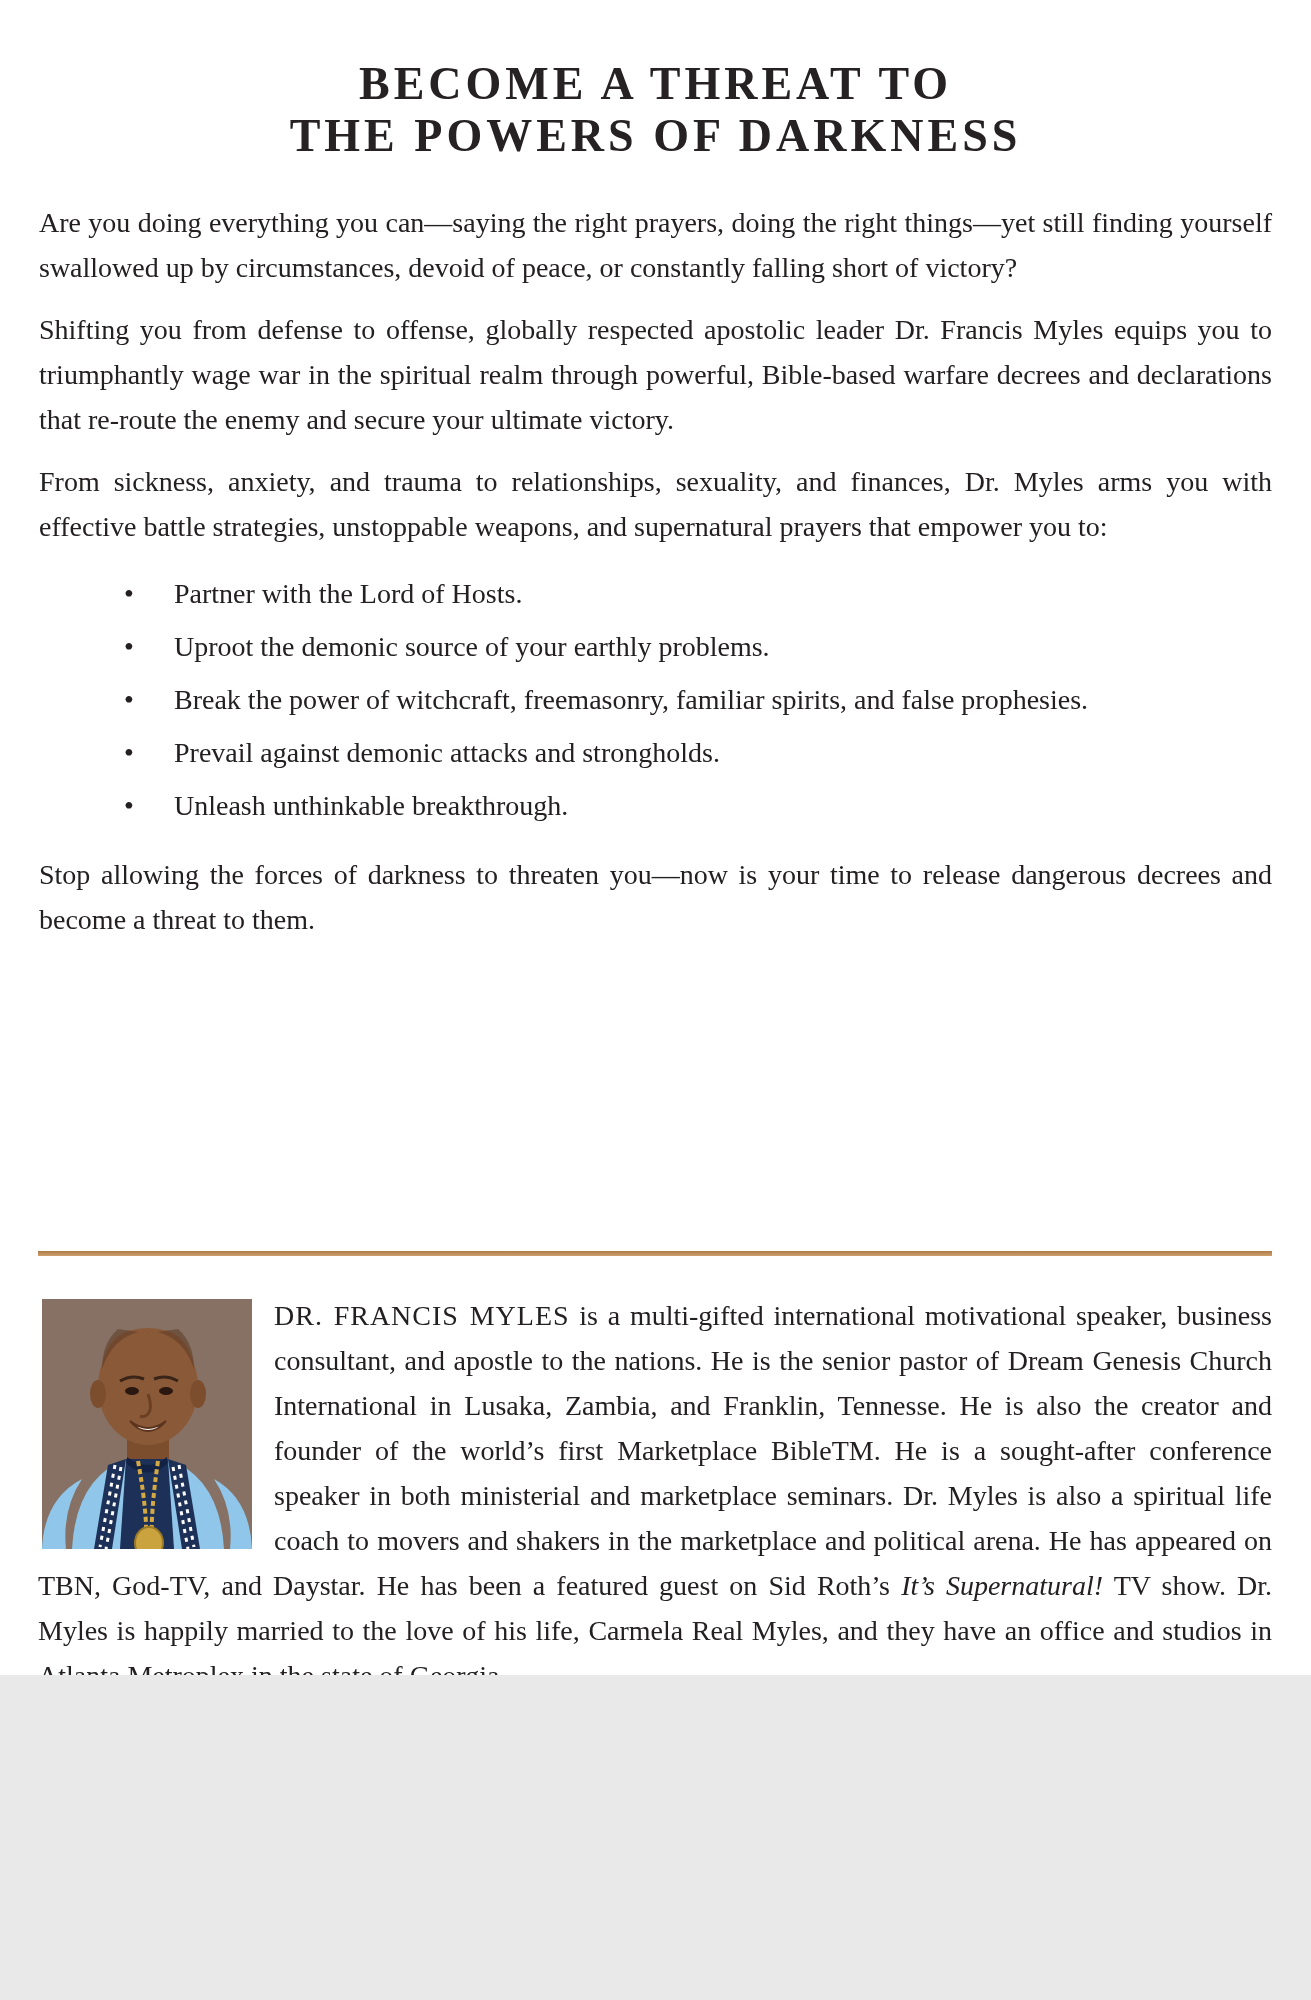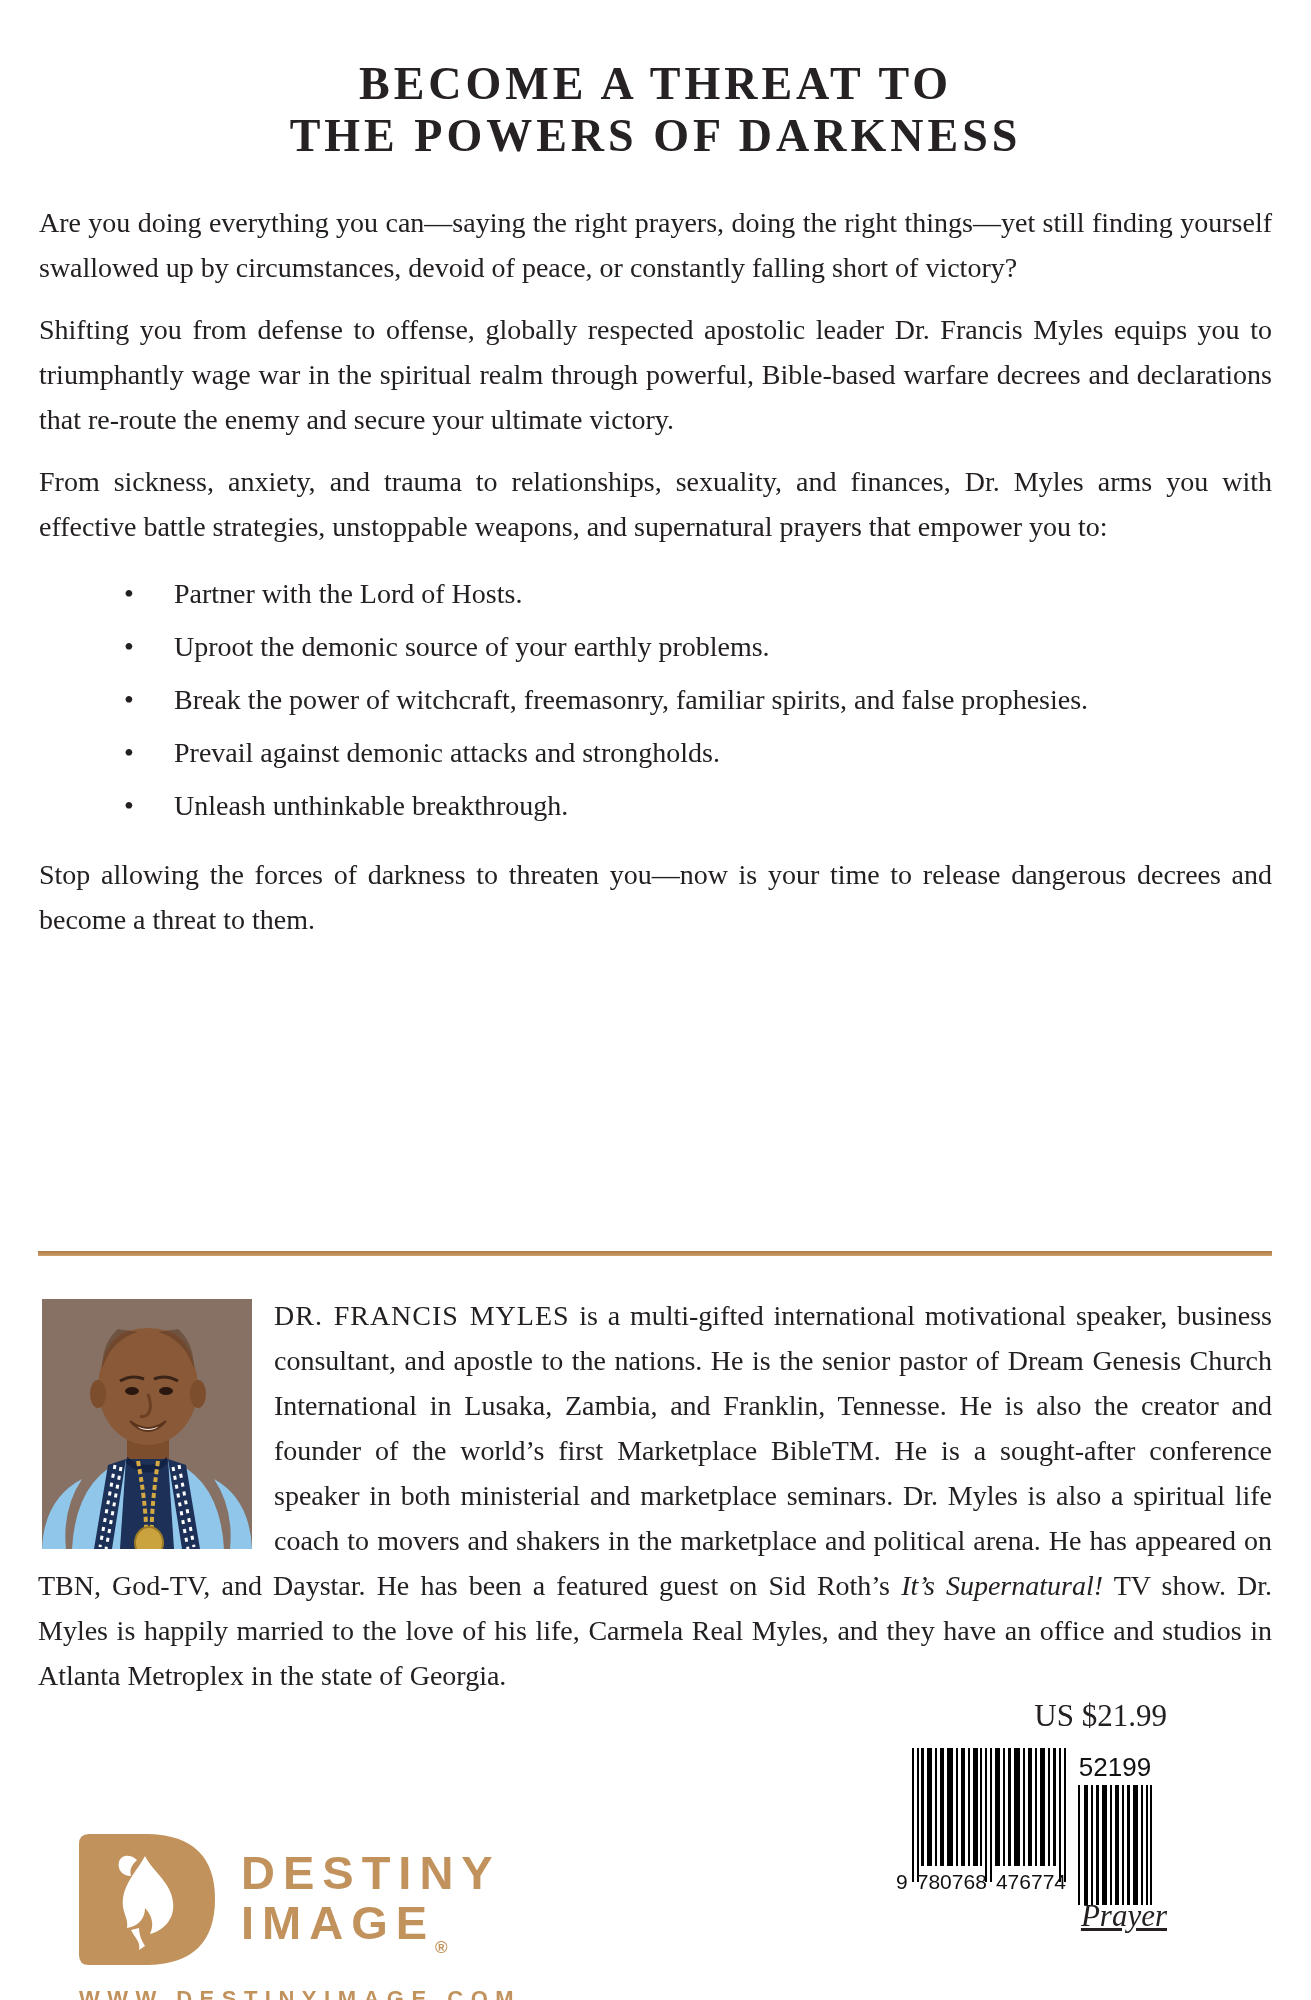--- a/index.html
+++ b/index.html
@@ -1,18 +1,18 @@
 <!DOCTYPE html>
 <html lang="en"><head>
 <meta charset="utf-8">
 <style>
   html,body { margin:0; padding:0; background:#e9e9e9; }
   .page {
     position:relative;
-    width:1311px; height:2000px;
+    width:1311px; height:1675px;
     margin:0 auto;
     background:#ffffff;
     color:#242021;
     font-family:"Liberation Serif", serif;
     overflow:hidden;
   }
   
   .title {
     position:absolute; top:58px; left:0; right:0;
     text-align:center;

